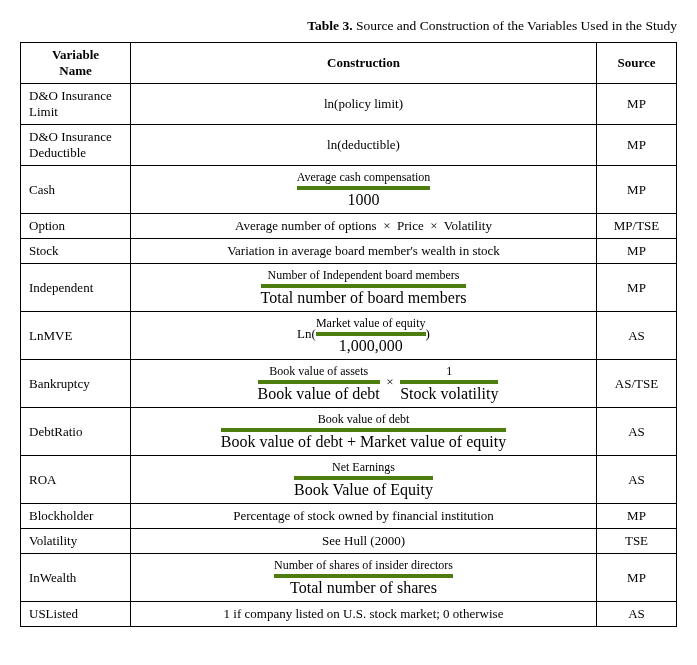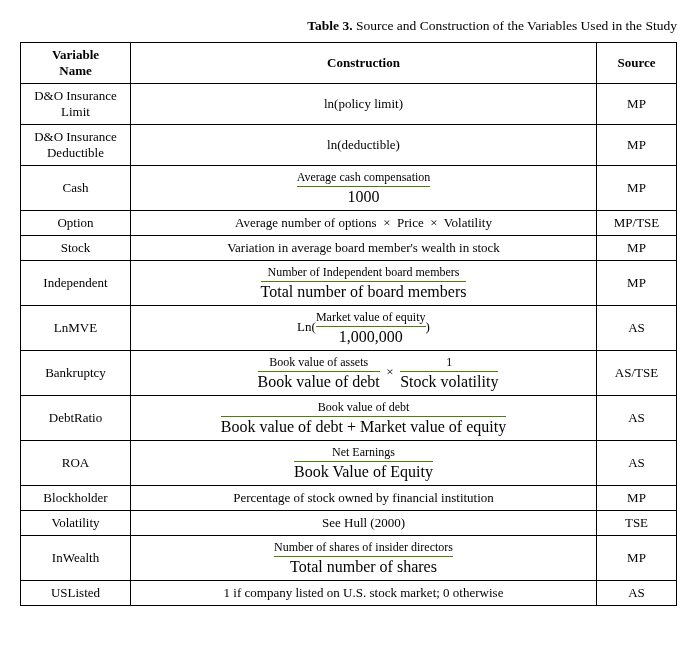--- a/index.html
+++ b/index.html
@@ -26,38 +26,37 @@
     th, td {
       border: 1px solid #000;
       padding: 4px 8px;
       vertical-align: middle;
     }
     th {
       text-align: center;
       font-weight: bold;
     }
     td.var-name {
-      text-align: center;
       width: 110px;
     }
     td.construction {
       text-align: center;
     }
     td.source {
       text-align: center;
       width: 80px;
     }
     .frac {
       display: inline-block;
       vertical-align: middle;
       text-align: center;
     }
     .frac .num {
       display: block;
-      border-bottom: 1px solid #4d7c0f;
+      border-bottom: 4px solid #4d7c0f;
       padding-bottom: 1px;
       font-size: 12px;
     }
     .frac .den {
       display: block;
       padding-top: 1px;
       font-size: 16px;
     }
   </style>
 </head>

